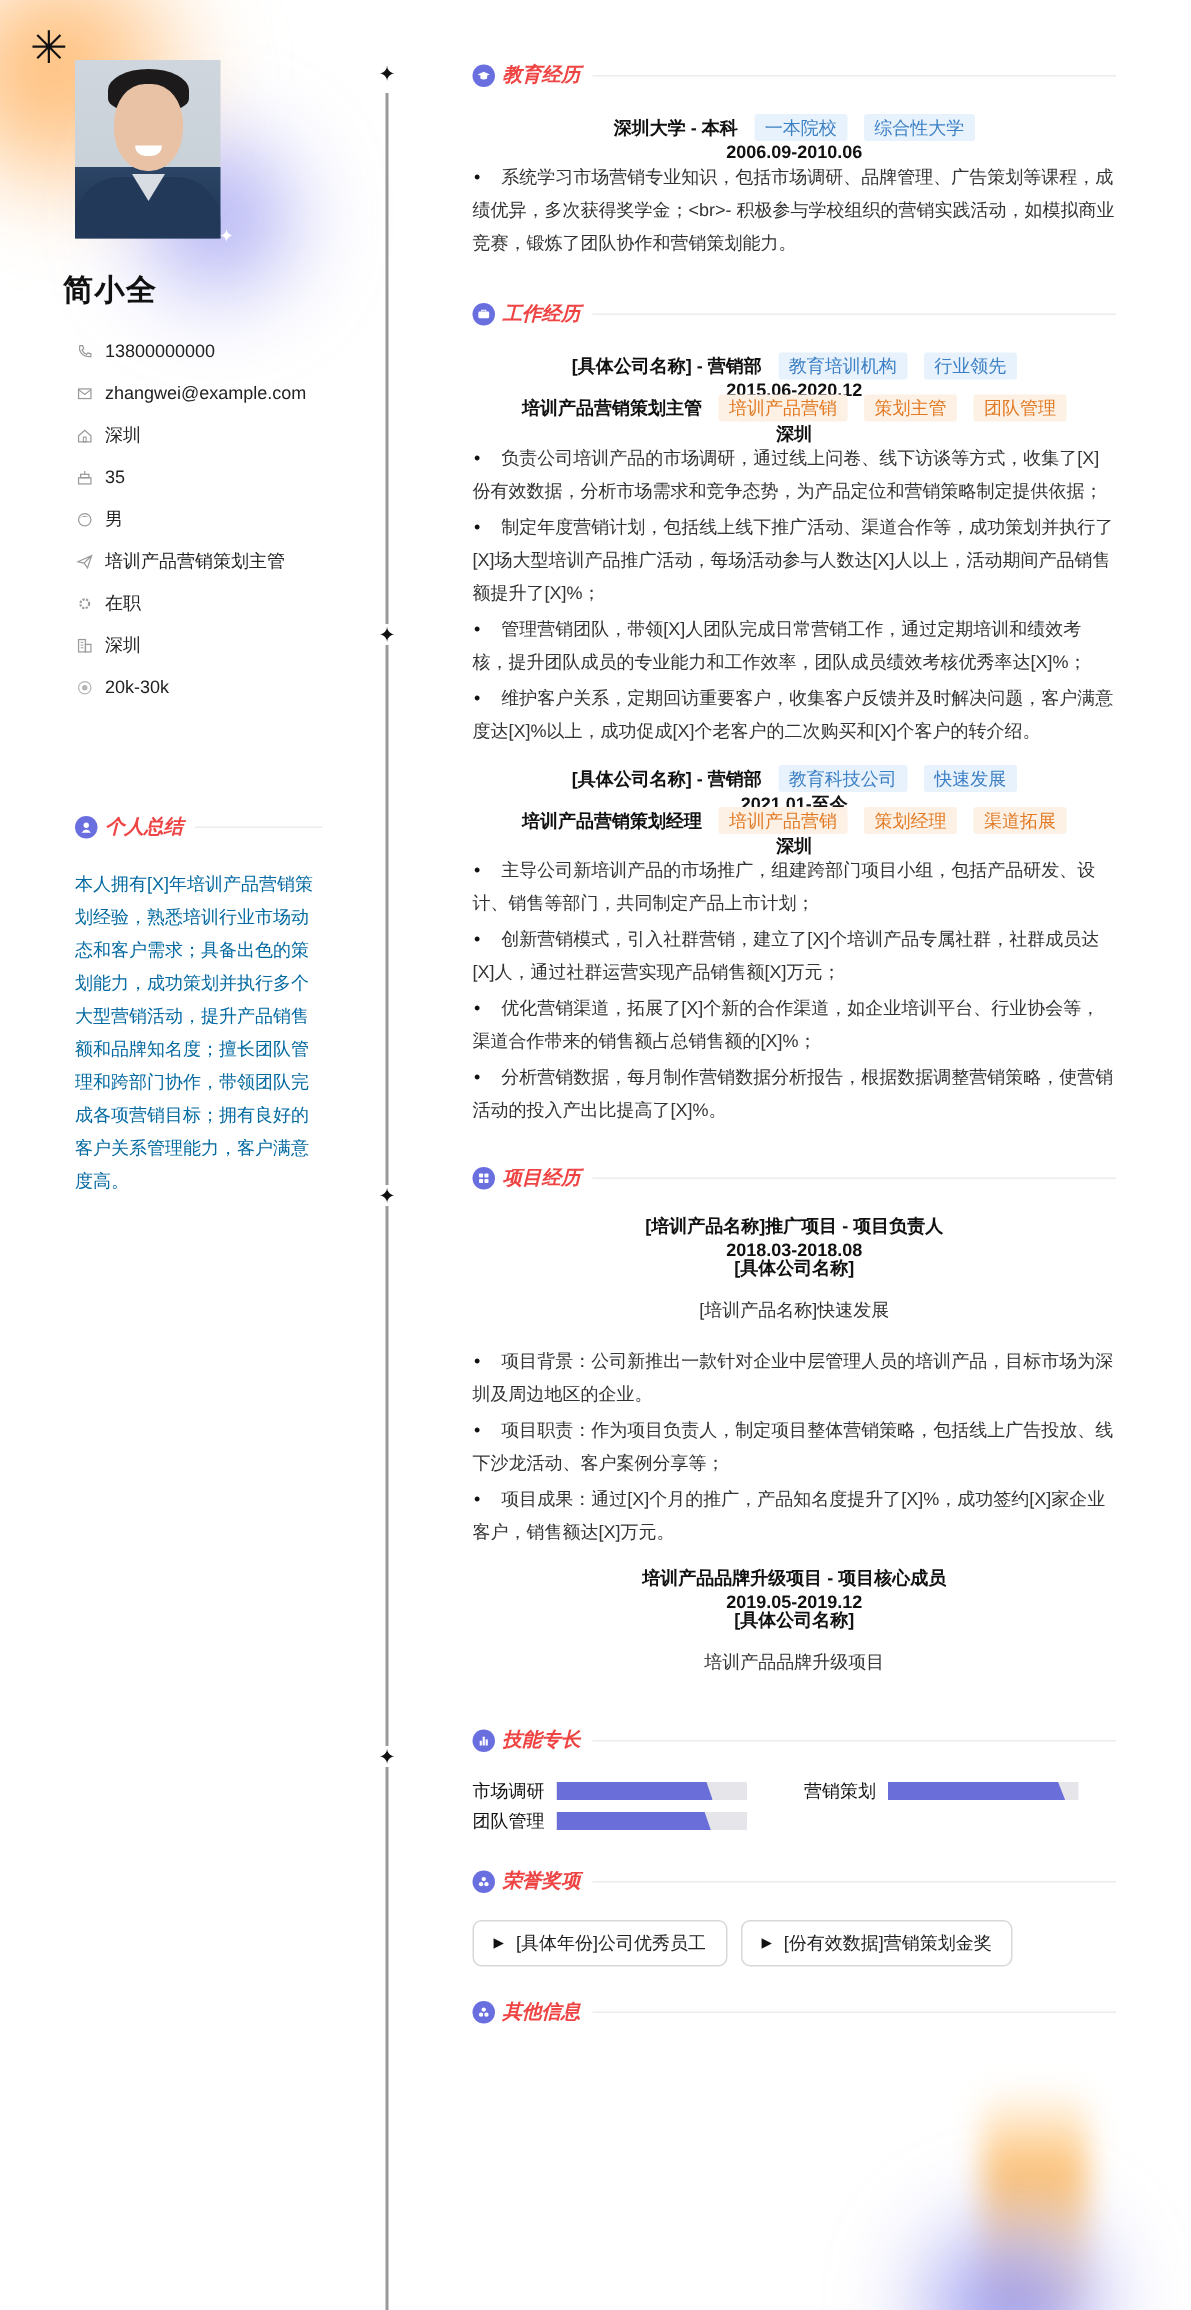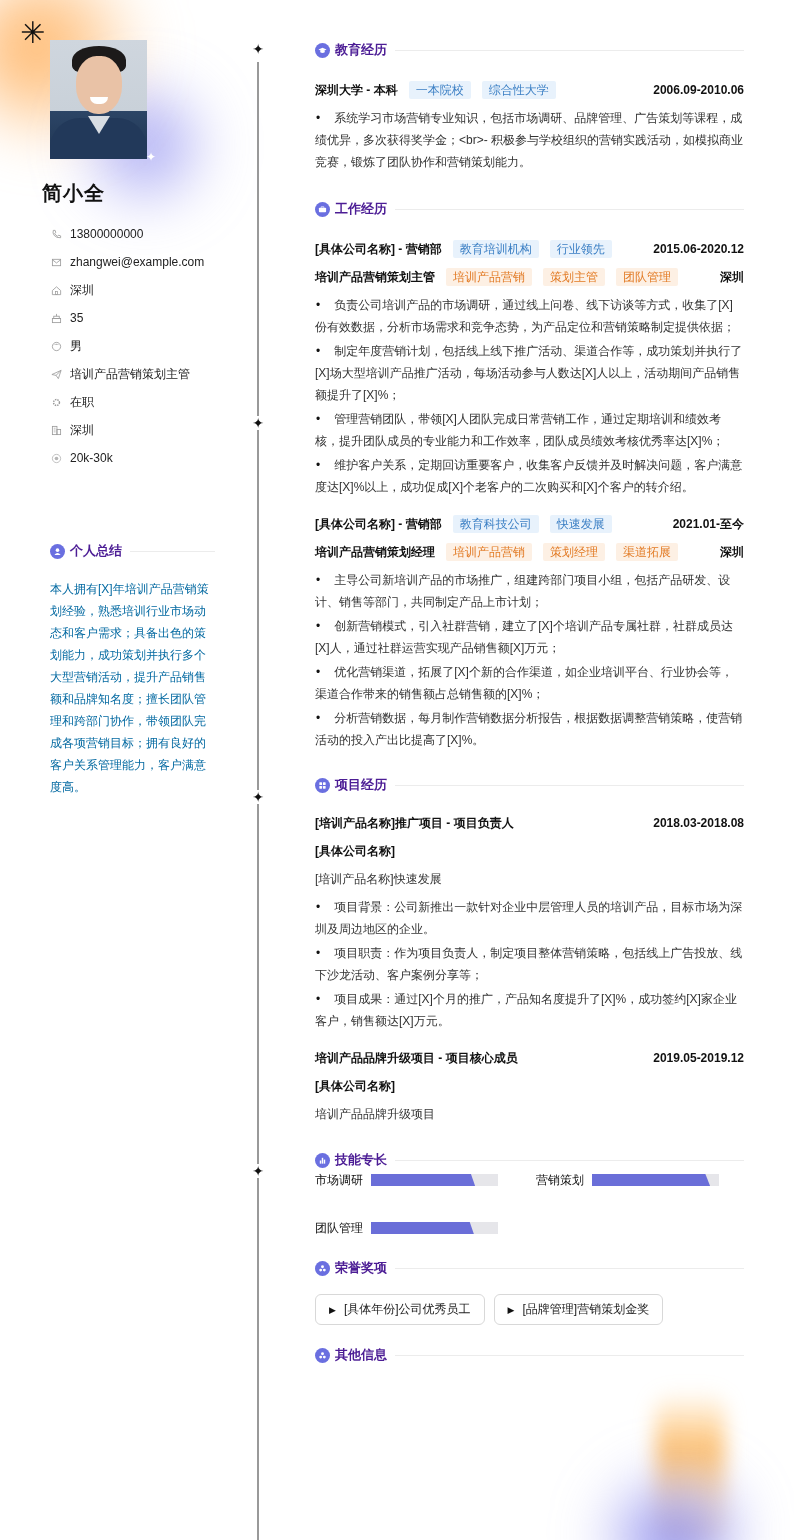--- a/index.html
+++ b/index.html
@@ -25,42 +25,42 @@
   .name { position: absolute; left: 42px; top: 180px; font-size: 20px; font-weight: bold; color: #111; letter-spacing: 1px; }
 
   .info-list { position: absolute; left: 50px; top: 220px; }
   .info-item { display: flex; align-items: center; height: 28px; font-size: 12px; color: #222; }
   .info-item .ic { width: 12px; height: 12px; margin-right: 8px; color: #9a9a9a; font-size: 11px; line-height: 12px; text-align: center; display: inline-flex; align-items: center; justify-content: center; }
   .info-item .ic svg { width: 11px; height: 11px; }
 
   .summary-head { position: absolute; left: 50px; top: 542px; width: 165px; display: flex; align-items: center; }
   .sec-icon { width: 15px; height: 15px; border-radius: 50%; background: #6a6fe0; display: inline-flex; align-items: center; justify-content: center; margin-right: 5px; flex-shrink: 0; }
   .sec-icon svg { width: 9px; height: 9px; }
-  .sec-title { font-size: 13px; font-weight: bold; color: #4c1d95; white-space: nowrap; }
+  .sec-title { font-size: 13px; font-weight: bold; color: #ef4444; white-space: nowrap; font-style: italic; }
   .sec-line { flex: 1; height: 1px; background: #ececec; margin-left: 8px; }
   .summary-text { position: absolute; left: 50px; top: 578px; width: 165px; font-size: 12px; line-height: 22px; color: #0369a1; }
 
   .timeline { position: absolute; left: 257px; top: 62px; width: 2px; height: 1478px; background: #999; }
   .tl-star { position: absolute; left: 251px; width: 14px; height: 14px; font-size: 14px; line-height: 14px; text-align: center; color: #111; background: #fff; }
 
   .main { position: absolute; left: 315px; top: 40px; width: 429px; }
   .section-head { display: flex; align-items: center; height: 20px; }
-  .row { display: flex; align-items: center; justify-content: space-between; height: 28px; }
+  .row { display: flex; align-items: center; justify-content: space-between; height: 28px; flex-direction: column; }
   .row-left { display: flex; align-items: center; }
   .bold { font-weight: bold; font-size: 12px; color: #111; }
   .tag { display: inline-block; font-size: 12px; line-height: 18px; padding: 0 7px; margin-left: 11px; border-radius: 2px; }
   .tag.blue { background: #e8f2fc; color: #3b7fc4; }
   .tag.orange { background: #fdf0e4; color: #e27a24; }
   .date { font-weight: bold; font-size: 12px; color: #111; }
   .plain { font-size: 12px; color: #333; }
   .bullets { list-style: none; }
   .bullets li { font-size: 12px; line-height: 22px; color: #333; padding-bottom: 2px; }
   .bullets li::before { content: "•"; color: #111; margin-right: 14px; margin-left: 1px; }
 
-  .skills { display: grid; grid-template-columns: 221px 208px; row-gap: 28px; }
+  .skills { display: grid; grid-template-columns: 221px 208px; row-gap: 0; margin-top: 14px; }
   .skill { display: flex; align-items: center; height: 20px; }
   .skill-label { font-size: 12px; color: #111; width: 56px; }
   .skill-bar { width: 127px; height: 12px; background: #e6e6ea; position: relative; overflow: hidden; }
   .skill-fill { height: 100%; background: #6a6ed8; clip-path: polygon(0 0, 96% 0, 100% 100%, 0 100%); }
 
   .awards { display: flex; gap: 9px; margin-top: 16px; }
   .award { border: 1px solid #d8d8d8; border-radius: 6px; height: 31px; padding: 0 13px 0 13px; display: flex; align-items: center; font-size: 12px; color: #222; background: #fff; }
   .award .tri { font-size: 9px; margin-right: 8px; color: #111; }
 </style>
 </head>
@@ -359,21 +359,21 @@
     <span class="sec-title">荣誉奖项</span>
     <span class="sec-line"></span>
   </div>
   <div class="awards">
     <div class="award">
       <span class="tri">▶</span>
       <span>[具体年份]公司优秀员工</span>
     </div>
     <div class="award">
       <span class="tri">▶</span>
-      <span>[品牌管理]营销策划金奖</span>
+      <span>[份有效数据]营销策划金奖</span>
     </div>
   </div>
 
   <div class="section-head" style="margin-top:20px">
     <span class="sec-icon">
         <svg viewBox="0 0 10 10">
           <circle cx="5" cy="3" r="1.6" fill="#fff"></circle>
           <circle cx="3" cy="6.8" r="1.6" fill="#fff"></circle>
           <circle cx="7" cy="6.8" r="1.6" fill="#fff"></circle>
         </svg>

